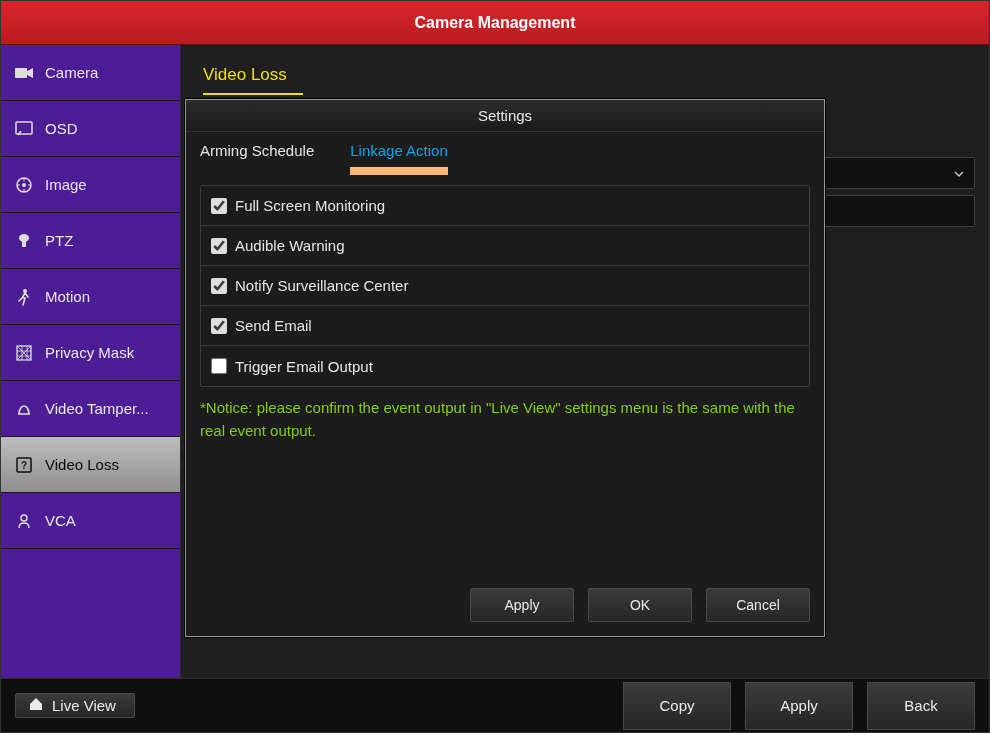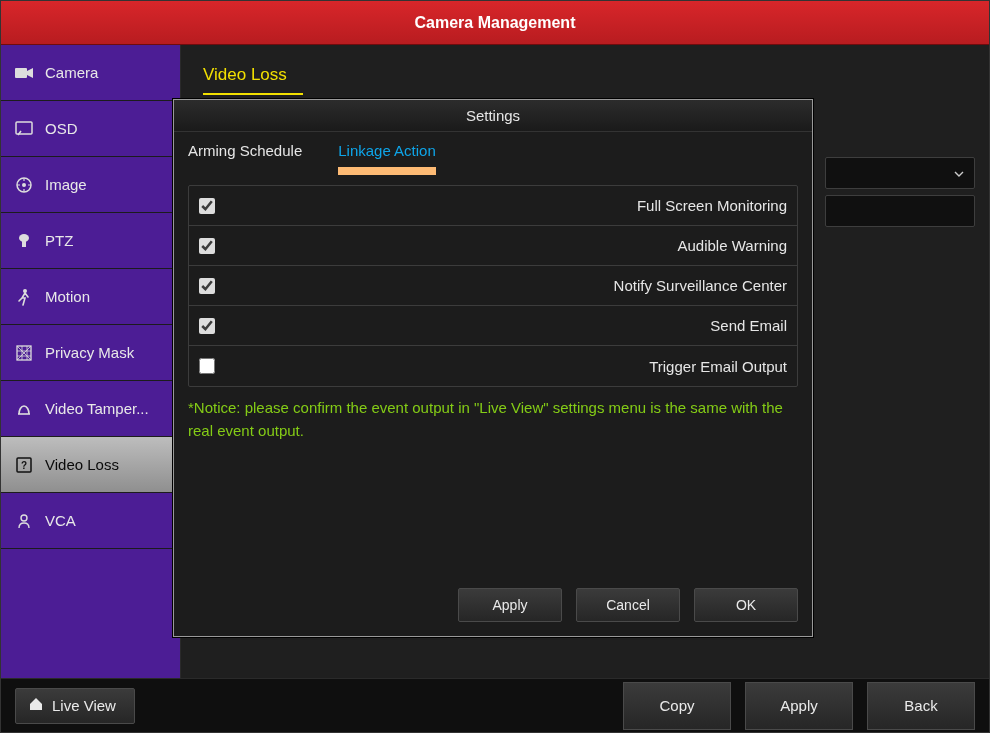--- a/index.html
+++ b/index.html
@@ -35,37 +35,37 @@
     border:1px solid #3e3e3e; background:#101010; border-radius:2px;
     display:flex; align-items:center; justify-content:flex-end; padding-right:10px; color:#ccc; font-size:12px;
   }
   .bg-field2 {
     position:absolute; right:14px; top:150px; height:32px; width:150px;
     border:1px solid #3e3e3e; background:#101010; border-radius:2px;
   }
 
   
   .dialog {
-    position:absolute; left:172px; top:98px; width:640px; height:538px;
+    position:absolute; left:184px; top:98px; width:640px; height:538px;
     background:#1c1c1c; border:1px solid #9a9a9a; box-shadow:0 0 0 1px #000;
     display:flex; flex-direction:column;
   }
   .dlg-title {
     height:32px; display:flex; align-items:center; justify-content:center;
     color:#e6e6e6; font-size:15px;
     background:linear-gradient(#2c2c2c,#1a1a1a); border-bottom:1px solid #333;
   }
   .dlg-tabs { display:flex; gap:36px; padding:10px 14px 0 14px; }
   .dlg-tab { color:#e6e6e6; font-size:15px; padding-bottom:8px; cursor:pointer; }
   .dlg-tab.active { color:#0ea5e9; border-bottom:8px solid #fdba74; }
 
   .opts { margin:10px 14px 0 14px; border:1px solid #3c3c3c; border-radius:2px; }
   .opt-row {
     display:flex; align-items:center; gap:8px; height:40px; padding:0 10px;
-    border-bottom:1px solid #3c3c3c; color:#e6e6e6; font-size:15px;justify-content:space-between;
+    border-bottom:1px solid #3c3c3c; color:#e6e6e6; font-size:15px;
   }
   .opt-row:last-child { border-bottom:none; }
   .cb { width:16px; height:16px; accent-color:#ddd; }
 
   .notice { color:#84cc16; font-size:15px; line-height:1.5; padding:10px 14px 0 14px; }
 
   .dlg-buttons {
     margin-top:auto; display:flex; gap:14px; justify-content:flex-end;
     padding:14px;
   }
@@ -75,21 +75,21 @@
     display:flex; align-items:center; justify-content:center; cursor:pointer;
     border-radius:2px;
   }
 
   .footer {
     height:54px; background:#0f0f0f; border-top:1px solid #2a2a2a;
     display:flex; align-items:center; padding:0 14px; gap:14px;
   }
   .footer-spacer { flex:1; }
   .live-btn {
-    min-width:120px; height:36px; background:linear-gradient(#3b3b3b,#262626);
+    min-width:120px; height:25px; background:linear-gradient(#3b3b3b,#262626);
     border:1px solid #4a4a4a; color:#eaeaea; font-size:15px;
     display:flex; align-items:center; justify-content:flex-start; gap:8px;
     padding:0 12px; border-radius:2px; cursor:pointer;
   }
   .ft-btn { min-width:108px; height:48px; background:linear-gradient(#3b3b3b,#262626);
     border:1px solid #4a4a4a; color:#eaeaea; font-size:15px;
     display:flex; align-items:center; justify-content:center; border-radius:0; cursor:pointer;}
 </style>
 </head>
 <body>
@@ -237,22 +237,22 @@
       <label class="opt-row">
         <input type="checkbox" class="cb" style="">
         <span>Trigger Email Output</span>
       </label>
     </div>
 
     <div class="notice">*Notice: please confirm the event output in "Live View" settings menu is the same with the real event output.</div>
 
     <div class="dlg-buttons">
       <div class="btn">Apply</div>
+      <div class="btn">OK</div>
       <div class="btn">Cancel</div>
-      <div class="btn">OK</div>
     </div>
   </div>
 
   <div class="footer">
     <div class="live-btn">
       <span>
         <svg width="16" height="14" viewBox="0 0 16 14">
             <path d="M2 7 L8 1 L14 7 V13 H2 Z" fill="#eaeaea"></path>
           </svg>
       </span>

